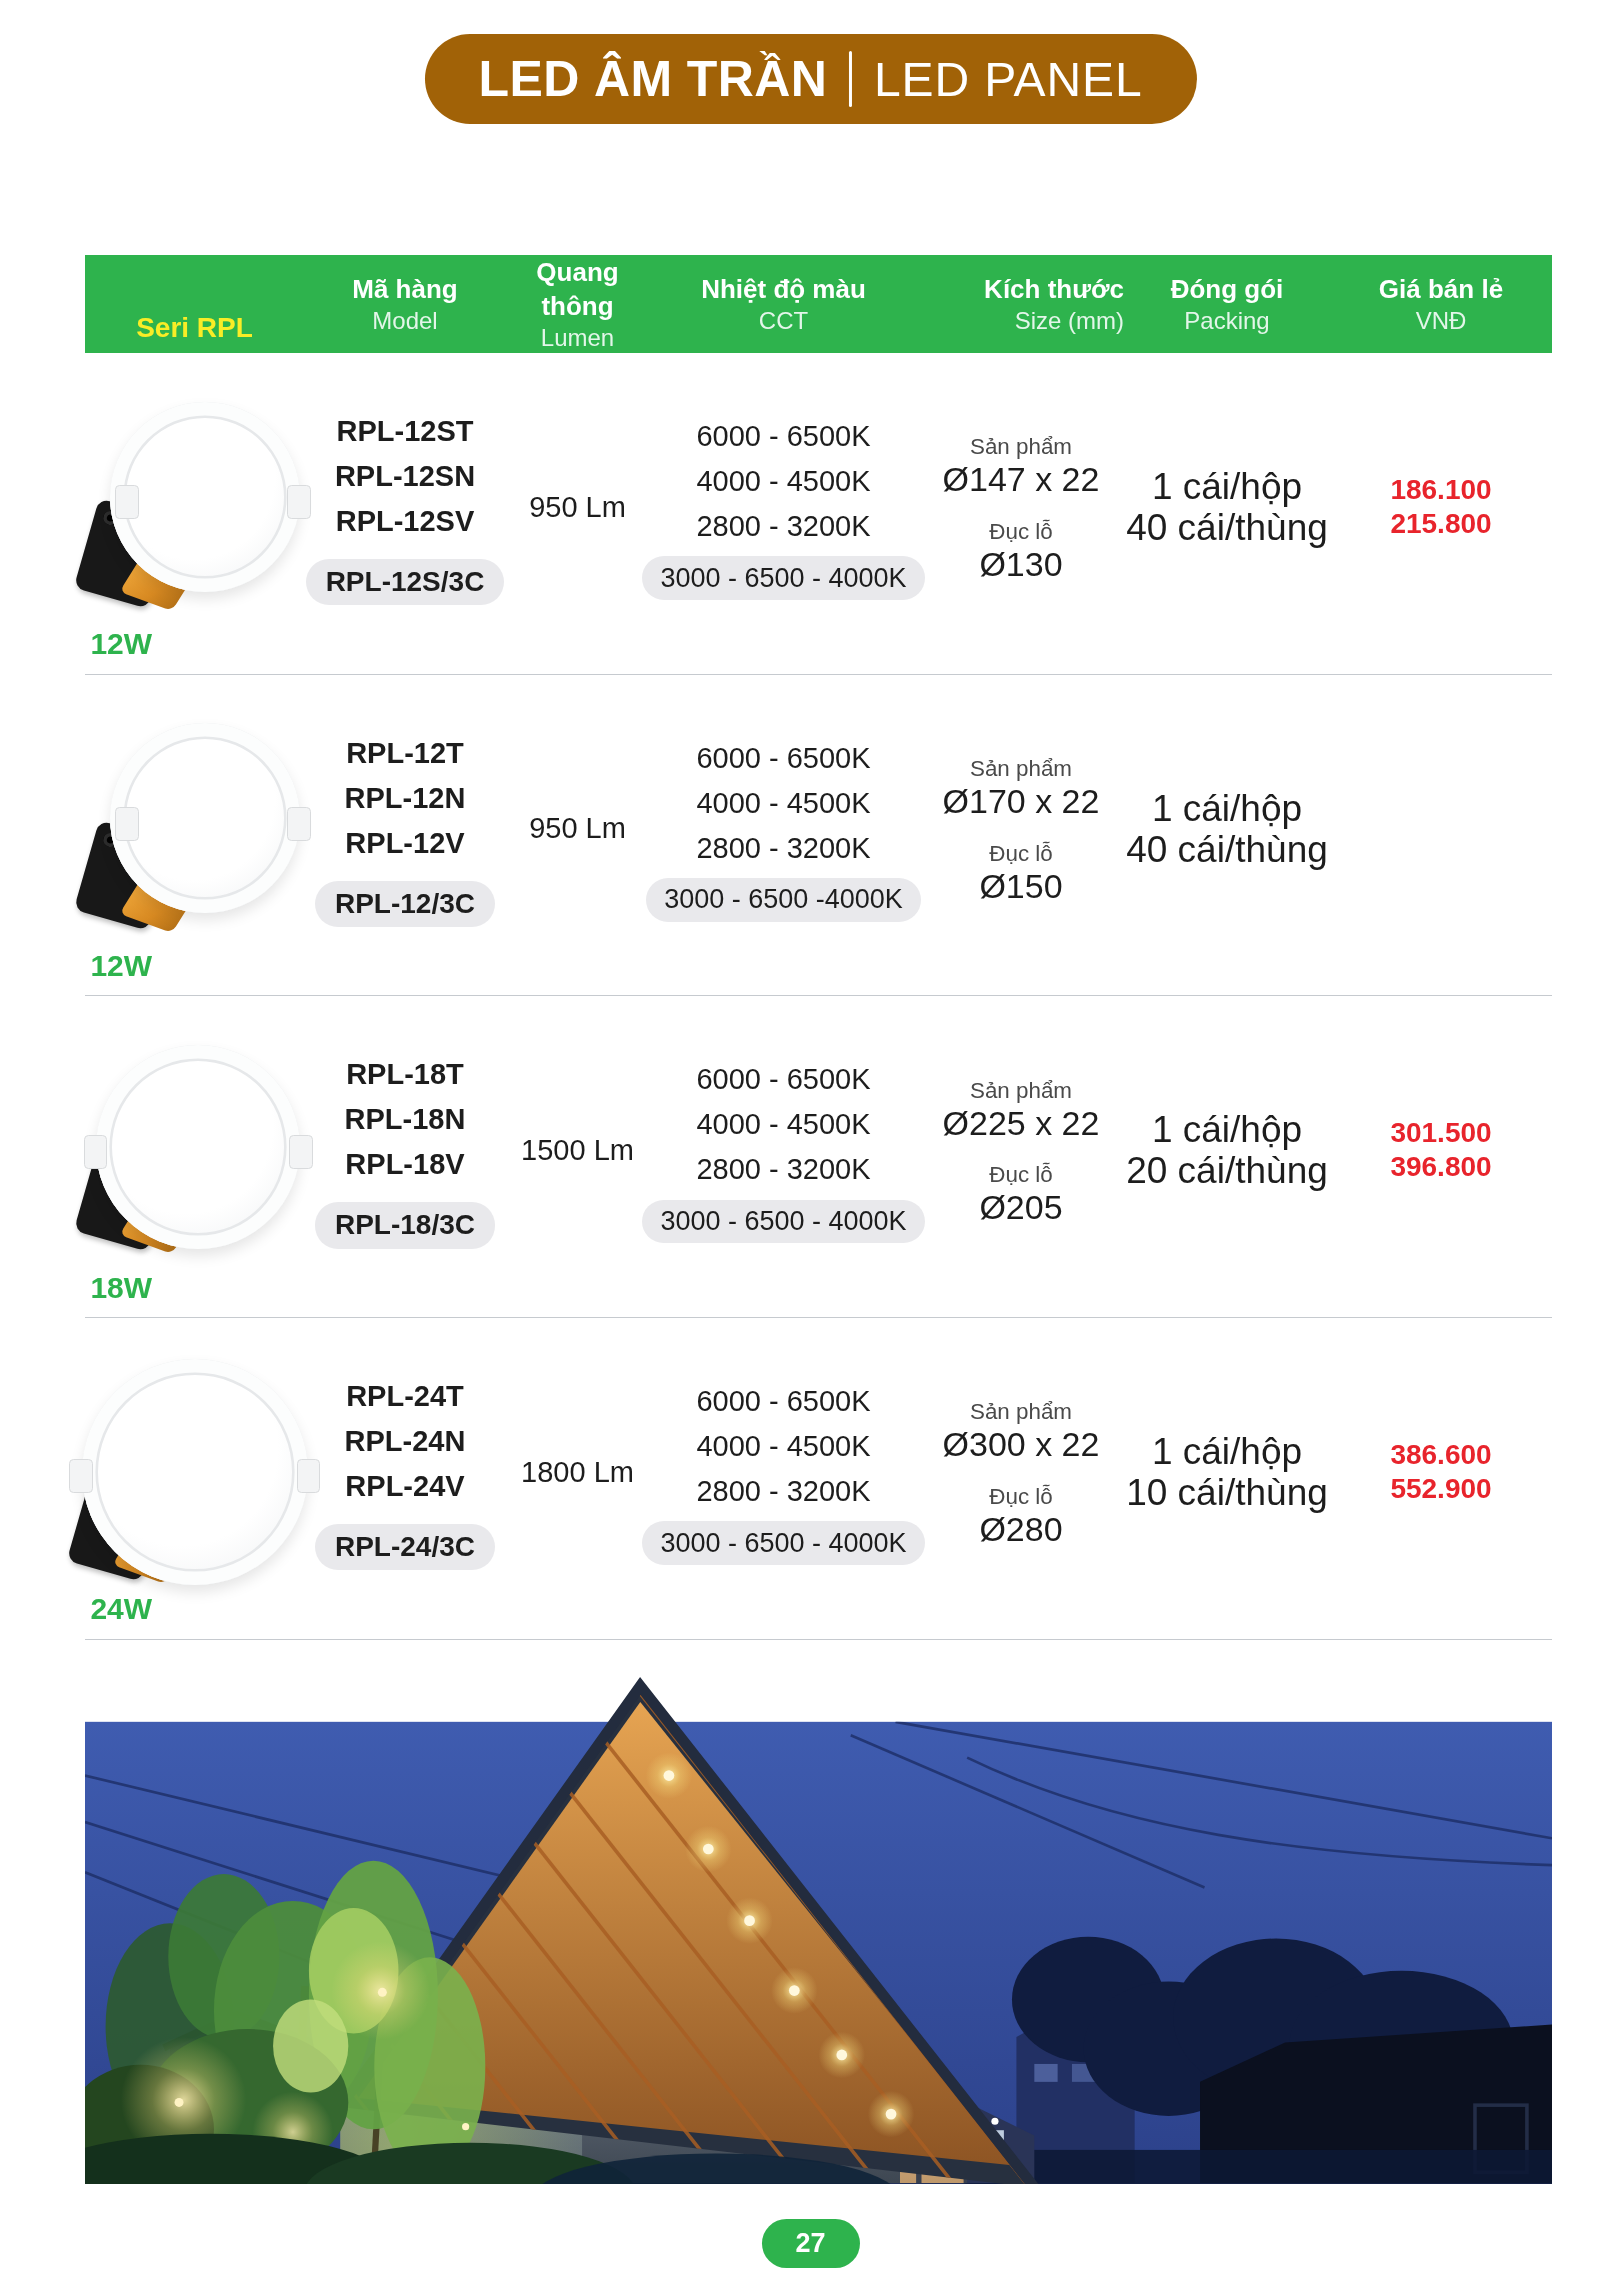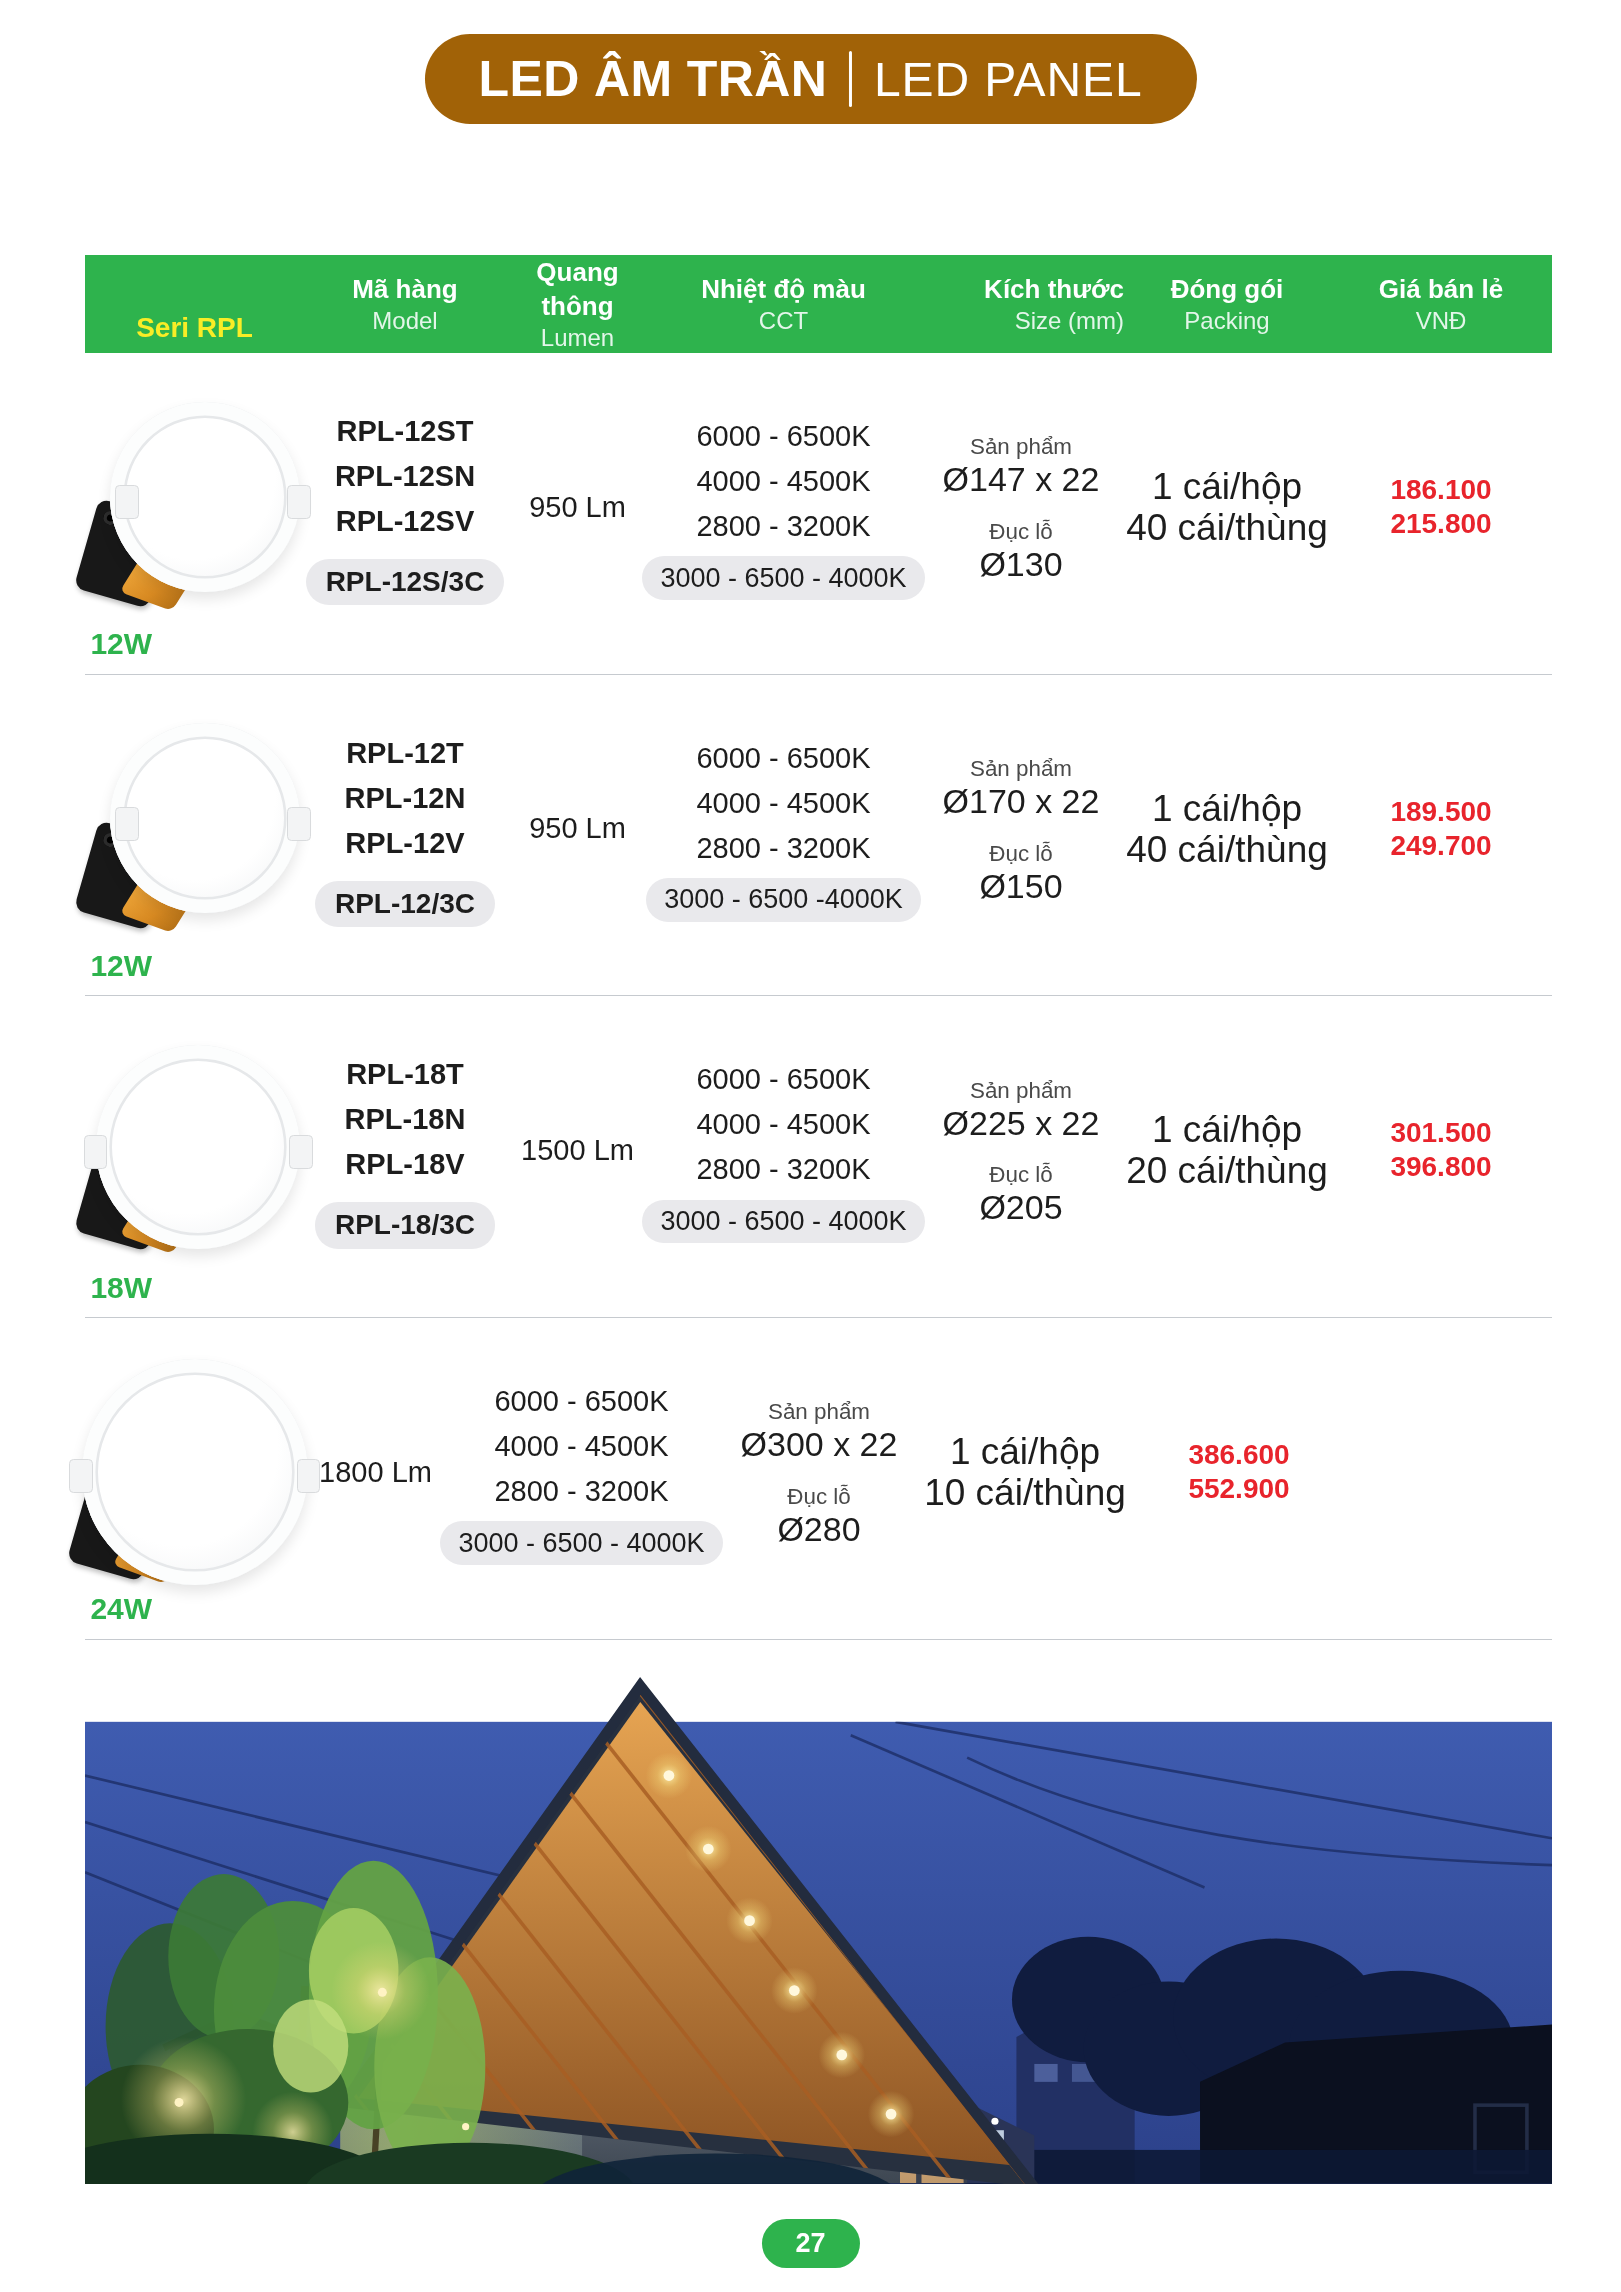--- a/index.html
+++ b/index.html
@@ -186,24 +186,20 @@
         <div class="size-label">Sản phẩm</div>
         <div class="size-val">Ø170 x 22</div>
         <div class="size-gap"></div>
         <div class="size-label">Đục lỗ</div>
         <div class="size-val">Ø150</div>
       </div>
       <div class="cell c5">
         <div class="pack-line">1 cái/hộp</div>
         <div class="pack-line">40 cái/thùng</div>
       </div>
-      <div class="cell c6 price-col">
-        <div class="price">189.500</div>
-        <div class="price">249.700</div>
-      </div>
     </div>
     <div class="watt">12W</div>
     <hr class="sep">
 
     <div class="prow">
       <div class="cell c0">
         <div class="prod sz2">
           <div class="drv"></div>
           <div class="fin"></div>
           <div class="disc">
@@ -249,20 +245,26 @@
     <div class="prow">
       <div class="cell c0">
         <div class="prod sz3">
           <div class="drv"></div>
           <div class="fin"></div>
           <div class="disc">
             <div class="clip clip-l"></div>
             <div class="clip clip-r"></div>
           </div>
         </div>
+      </div>
+      <div class="cell c1">
+        <div class="model-line">RPL-24T</div>
+        <div class="model-line">RPL-24N</div>
+        <div class="model-line">RPL-24V</div>
+        <div class="pill-badge">RPL-24/3C</div>
       </div>
       <div class="cell c2">
         <span class="lumen">1800 Lm</span>
       </div>
       <div class="cell c3">
         <div class="cct-line">6000 - 6500K</div>
         <div class="cct-line">4000 - 4500K</div>
         <div class="cct-line">2800 - 3200K</div>
         <div class="cct-badge">3000 - 6500 - 4000K</div>
       </div>

